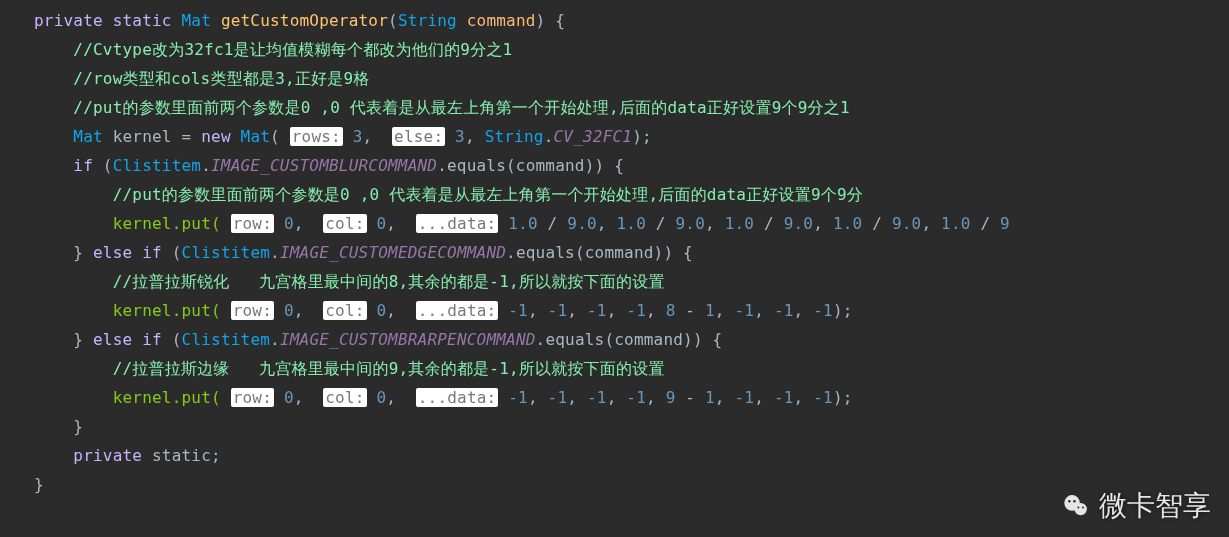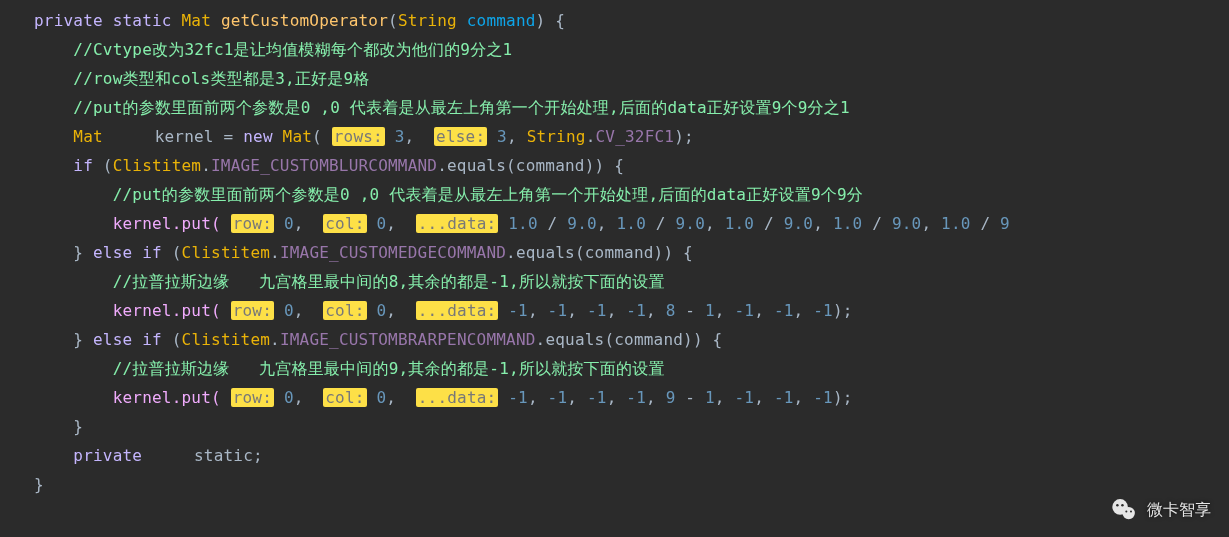--- a/index.html
+++ b/index.html
@@ -14,41 +14,41 @@
     overflow: hidden;
     position: relative;
   }
   .code-area {
     padding: 6px 0 0 34px;
     line-height: 29px;
     white-space: pre;
     letter-spacing: 0.2px;
   }
   .kw       { color: #c4b5fd; }           
-  .type     { color: #eab308; }           
+  .type     { color: #0ea5e9; }           
   .method   { color: #ffc66d; margin-top: 16px; }           
-  .param    { color: #0ea5e9; }
+  .param    { color: #fdba74; }
   .brace    { color: #a9b7c6; }
   .comment  { color: #86efac; }
-  .hint     { color: #787878; background:#fde047; border-radius:2px; padding:0 2px;}
+  .hint     { color: #787878; background:#ffffff; border-radius:2px; padding:0 2px;}
   .num      { color: #6897bb; }
-  .const    { color: #9876aa; }
-  .call     { color: #f0abfc; }
-  .field    { color: #a9b7c6; margin-left: 42px; }
+  .const    { color: #9876aa; font-style: italic; }
+  .call     { color: #84cc16; }
+  .field    { color: #a9b7c6; }
 
   .watermark {
     position: absolute;
     right: 18px;
     bottom: 12px;
     display: flex;
     align-items: center;
     gap: 8px;
     color: #e6e6e6;
     font-family: sans-serif;
-    font-size: 16px;
+    font-size: 28px;
     font-weight: 500;
     text-shadow: 0 0 4px rgba(0,0,0,0.7);
   }
   .watermark .wm-icon {
     width: 30px;
     height: 30px;
     display: flex;
     align-items: center;
     justify-content: center;
   }
@@ -59,21 +59,21 @@
 
 <div class="code-area"><span><span class="kw">private</span> <span class="kw">static</span> <span class="type">Mat</span> <span class="method">getCustomOperator</span>(<span class="type">String</span> <span class="param">command</span>) <span class="brace">{</span></span>
 <span>    <span class="comment">//Cvtype改为32fc1是让均值模糊每个都改为他们的9分之1</span></span>
 <span>    <span class="comment">//row类型和cols类型都是3,正好是9格</span></span>
 <span>    <span class="comment">//put的参数里面前两个参数是0 ,0 代表着是从最左上角第一个开始处理,后面的data正好设置9个9分之1</span></span>
 <span>    <span class="type">Mat</span> <span class="field">kernel</span> <span>=</span> <span class="kw">new</span> <span class="type">Mat</span>( <span class="hint">rows:</span> <span class="num">3</span>,  <span class="hint">else:</span> <span class="num">3</span>, <span class="type">String</span>.<span class="const">CV_32FC1</span><span>);</span></span>
 <span>    <span class="kw">if</span> (<span class="type">Clistitem</span>.<span class="const">IMAGE_CUSTOMBLURCOMMAND</span><span>.equals(command)) {</span></span>
 <span>        <span class="comment">//put的参数里面前两个参数是0 ,0 代表着是从最左上角第一个开始处理,后面的data正好设置9个9分</span></span>
 <span>        <span class="call">kernel.put(</span> <span class="hint">row:</span> <span class="num">0</span>,  <span class="hint">col:</span> <span class="num">0</span>,  <span class="hint">...data:</span> <span class="num">1.0</span> <span>/</span> <span class="num">9.0</span>, <span class="num">1.0</span> <span>/</span> <span class="num">9.0</span>, <span class="num">1.0</span> <span>/</span> <span class="num">9.0</span>, <span class="num">1.0</span> <span>/</span> <span class="num">9.0</span>, <span class="num">1.0</span> <span>/</span> <span class="num">9</span></span>
 <span>    <span class="brace">}</span> <span class="kw">else</span> <span class="kw">if</span> (<span class="type">Clistitem</span>.<span class="const">IMAGE_CUSTOMEDGECOMMAND</span><span>.equals(command)) {</span></span>
-<span>        <span class="comment">//拉普拉斯边缘   九宫格里最中间的8,其余的都是-1,所以就按下面的设置</span></span>
+<span>        <span class="comment">//拉普拉斯锐化   九宫格里最中间的8,其余的都是-1,所以就按下面的设置</span></span>
 <span>        <span class="call">kernel.put(</span> <span class="hint">row:</span> <span class="num">0</span>,  <span class="hint">col:</span> <span class="num">0</span>,  <span class="hint">...data:</span> <span class="num">-1</span>, <span class="num">-1</span>, <span class="num">-1</span>, <span class="num">-1</span>, <span class="num">8</span> <span>-</span> <span class="num">1</span>, <span class="num">-1</span>, <span class="num">-1</span>, <span class="num">-1</span><span>);</span></span>
 <span>    <span class="brace">}</span> <span class="kw">else</span> <span class="kw">if</span> (<span class="type">Clistitem</span>.<span class="const">IMAGE_CUSTOMBRARPENCOMMAND</span><span>.equals(command)) {</span></span>
 <span>        <span class="comment">//拉普拉斯边缘   九宫格里最中间的9,其余的都是-1,所以就按下面的设置</span></span>
 <span>        <span class="call">kernel.put(</span> <span class="hint">row:</span> <span class="num">0</span>,  <span class="hint">col:</span> <span class="num">0</span>,  <span class="hint">...data:</span> <span class="num">-1</span>, <span class="num">-1</span>, <span class="num">-1</span>, <span class="num">-1</span>, <span class="num">9</span> <span>-</span> <span class="num">1</span>, <span class="num">-1</span>, <span class="num">-1</span>, <span class="num">-1</span><span>);</span></span>
 <span>    <span class="brace">}</span></span>
 <span>    <span class="kw">private</span> <span class="field">static;</span></span>
 <span><span class="brace">}</span></span></div>
 
 <div class="watermark">
   <span class="wm-icon">

